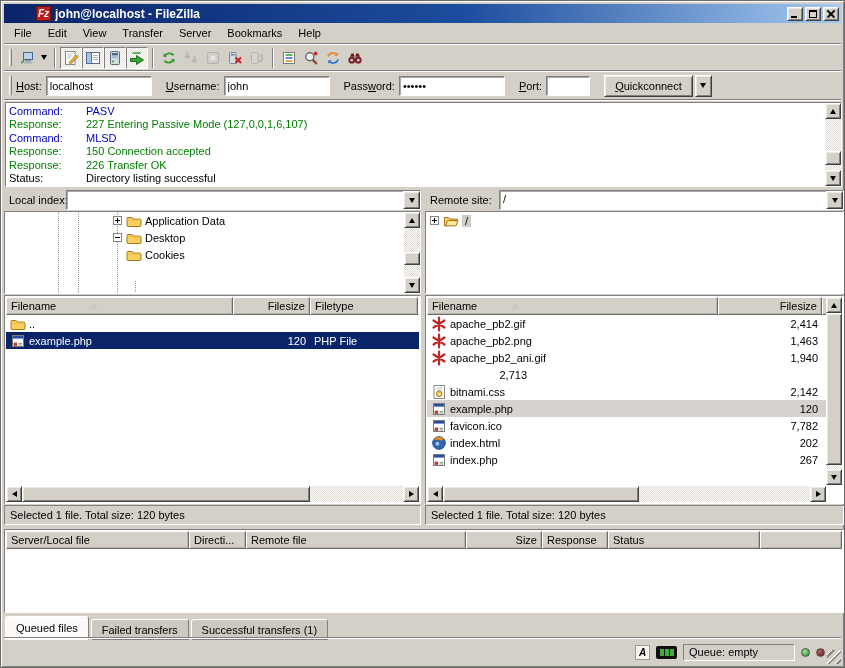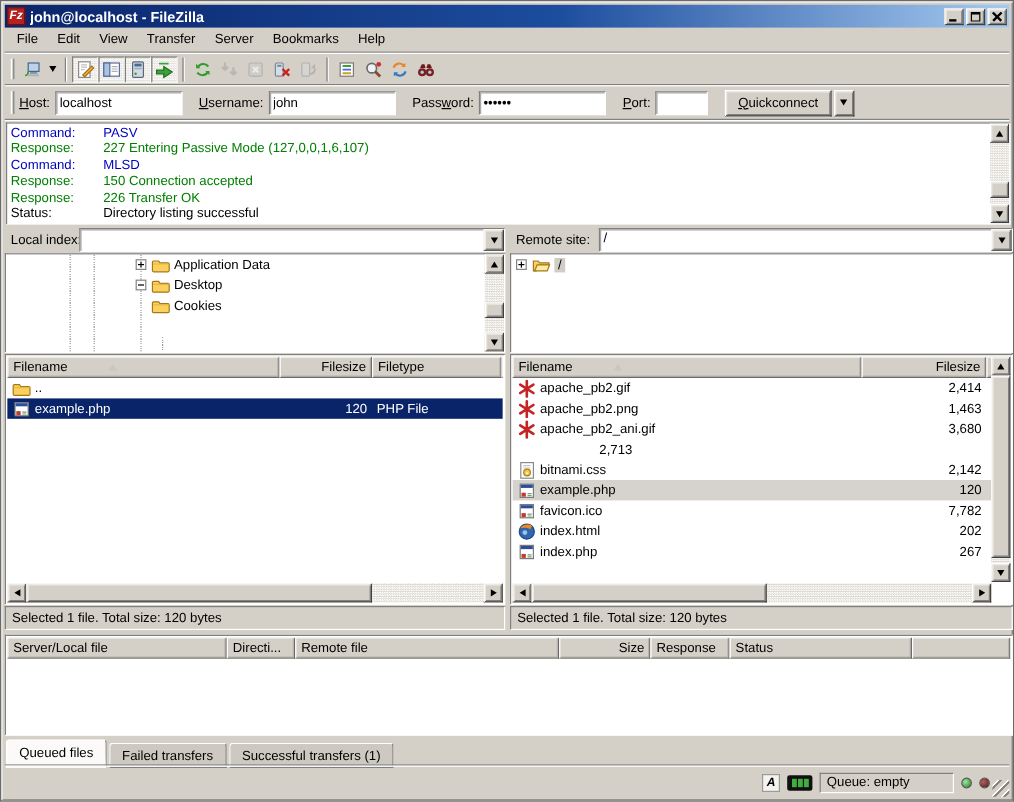--- a/index.html
+++ b/index.html
@@ -7,21 +7,21 @@
   body { font-family:"Liberation Sans",sans-serif; font-size:11px; color:#000; background:#d4d0c8; }
   #window { position:absolute; inset:0; background:#d4d0c8; border:1px solid #6a6a6a;
             box-shadow: inset 1px 1px 0 #ffffff, inset -1px -1px 0 #808080; }
 
   
   #titlebar { position:absolute; left:3px; top:3px; right:3px; height:19px;
               background:linear-gradient(90deg,#0a246a 0%,#1c4d9e 55%,#a6caf0 100%);
               display:flex; align-items:center; padding:0 2px; }
   .app-icon { width:15px; height:15px; background:#b5211f; border:1px solid #6d100f; color:#fff;
               font-weight:bold; font-style:italic; font-size:10px; line-height:13px; text-align:center;
-              margin-right:4px; flex:none; }
+              margin-right:4px; flex:none;margin-left:30px; }
   .title { color:#fff; font-weight:bold; font-size:12px; flex:1; white-space:nowrap; overflow:hidden; }
   .win-controls { display:flex; gap:2px; }
   .wbtn { width:16px; height:14px; background:#d4d0c8; border:1px solid; border-color:#fff #404040 #404040 #fff;
           box-shadow: inset 1px 1px 0 #ece9e2, inset -1px -1px 0 #808080; position:relative; cursor:default; }
   .g-min { position:absolute; left:3px; bottom:2px; width:6px; height:2px; background:#000; }
   .g-max { position:absolute; left:3px; top:2px; width:8px; height:8px; border:1px solid #000; border-top-width:2px; }
   .g-close::before,.g-close::after { content:""; position:absolute; left:2px; top:5px; width:10px; height:1.6px; background:#000; }
   .g-close::before { transform:rotate(45deg); } .g-close::after { transform:rotate(-45deg); }
 
   
@@ -498,21 +498,21 @@
         </div>
         <div class="frow">
           <span class="fcell" style="width: 291px;">
             <span class="icon16"><svg viewBox="0 0 16 16" width="16" height="16">
                 <g stroke="#c42424" stroke-width="2.2" stroke-linecap="round">
                   <path d="M8 1.5v13M2.5 4.5l11 7M13.5 4.5l-11 7"></path>
                 </g>
               </svg></span>
             <span>apache_pb2_ani.gif</span>
           </span>
-          <span class="fcell num" style="width: 104px;">3,680</span>
+          <span class="fcell num" style="width: 104px;">1,940</span>
           <span class="fcell" style="width: 200px;"></span>
         </div>
         <div class="frow">
           <span class="fcell num" style="width: 104px;">2,713</span>
           <span class="fcell" style="width: 200px;"></span>
         </div>
         <div class="frow">
           <span class="fcell" style="width: 291px;">
             <span class="icon16"><svg viewBox="0 0 16 16" width="16" height="16">
                 <rect x="3" y="1.5" width="10.5" height="13" fill="#fff" stroke="#8a8a8a"></rect>

